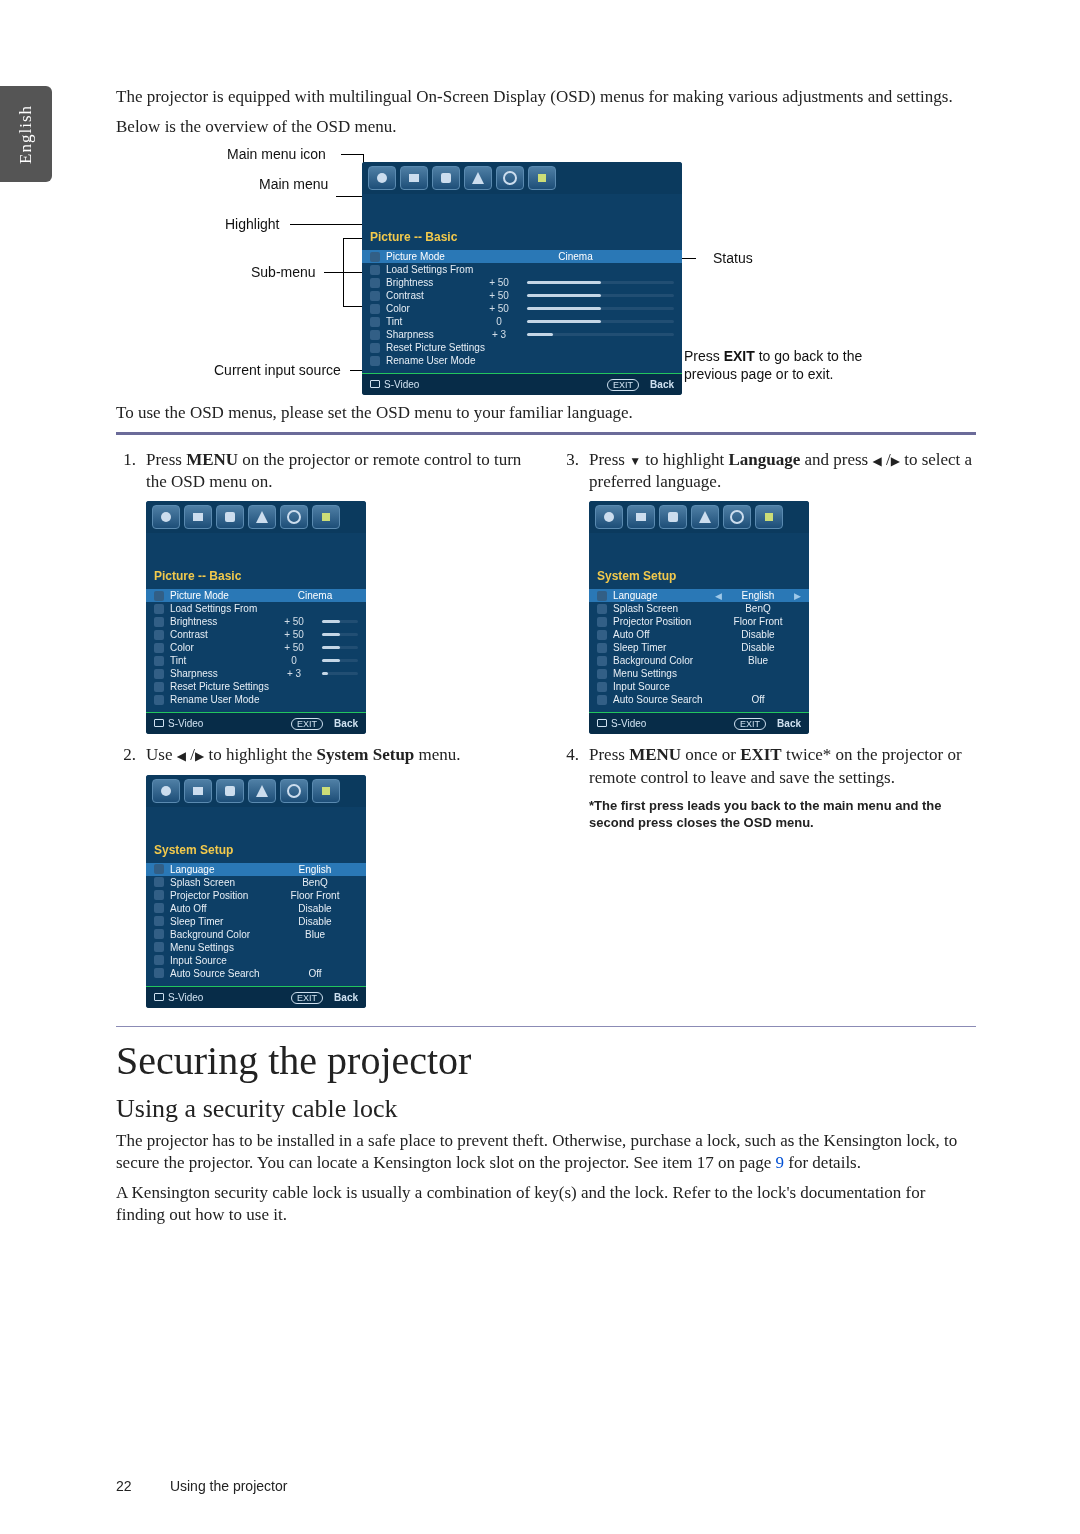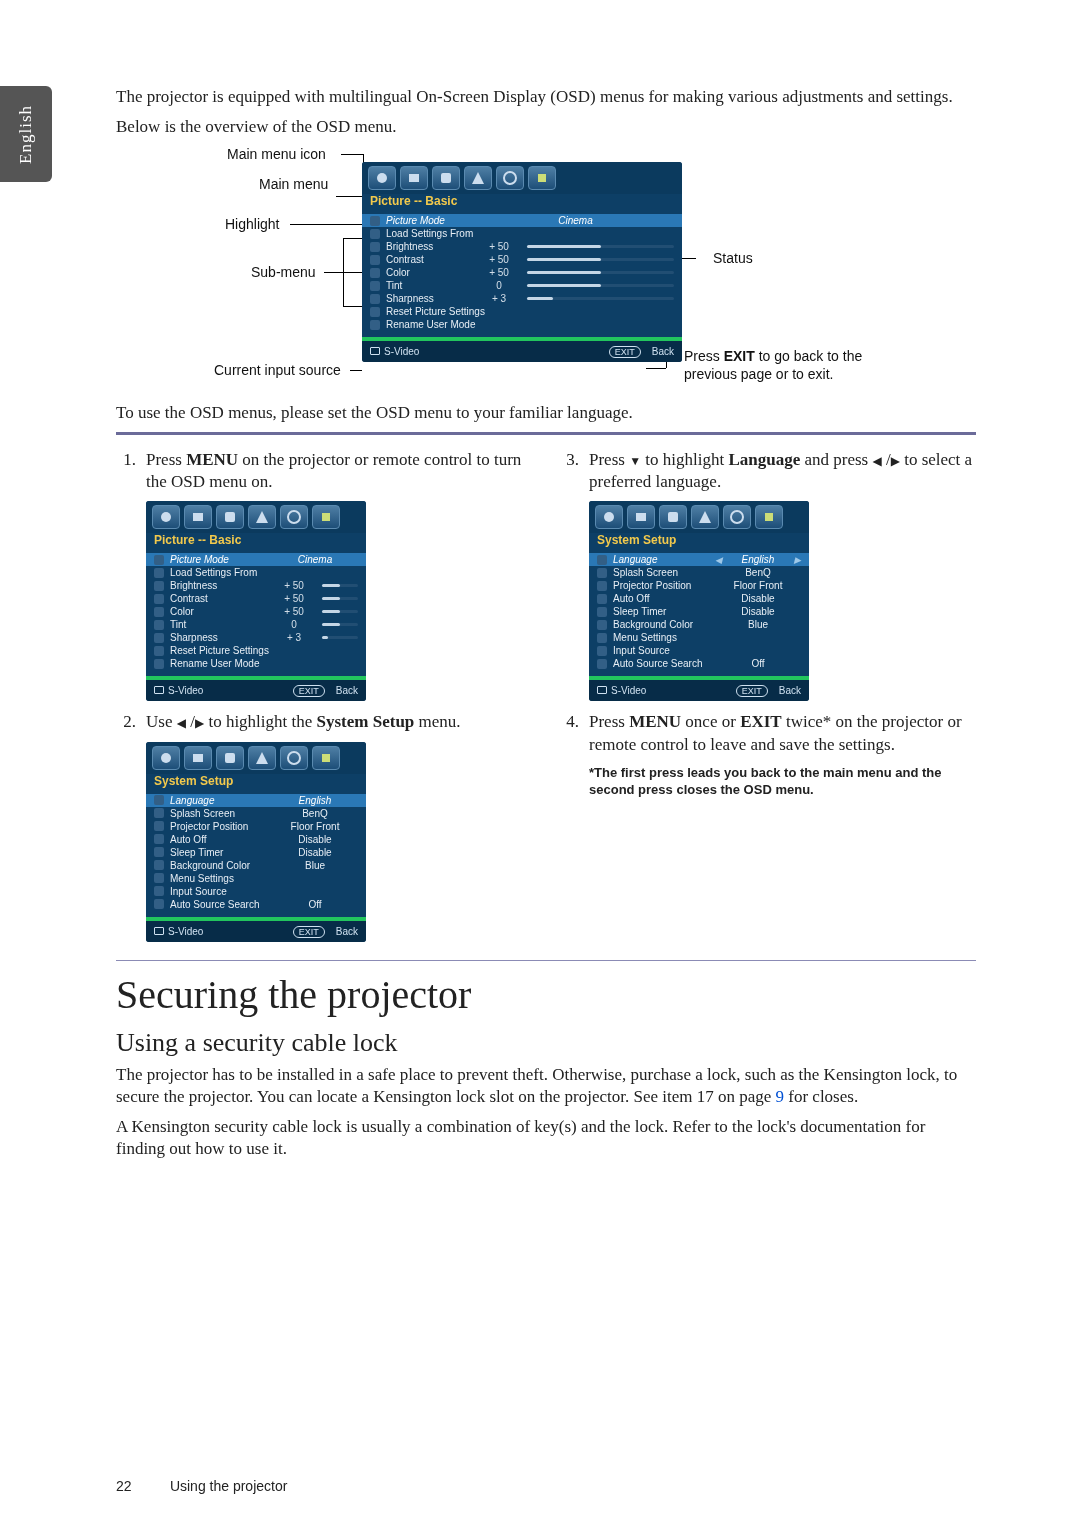--- a/index.html
+++ b/index.html
@@ -40,32 +40,32 @@
   .rule-thin { border: none; border-top: 1.5px solid #8b8bb5; margin: 8px 0 10px 0; }
   .link { color: #0050d4; }
 
   
   .overview { position: relative; margin: 8px 0 16px 0; left: 50px; }
   .osd-small { width: 220px; background: #0d3f66; border-radius: 3px; overflow: hidden; font-family: Arial, sans-serif; }
   .osd-wide-box { width: 320px; background: #0d3f66; border-radius: 3px; overflow: hidden; font-family: Arial, sans-serif; }
   .osd-tabs { display:flex; gap:4px; padding:4px 6px; background:#0b3a5e; }
   .osd-tab { width: 28px; height: 24px; background: linear-gradient(#4f7fa5,#1d4e78); border:1px solid #5a8ab0; border-radius:4px; display:flex; align-items:center; justify-content:center; }
   .osd-tab svg { width:16px; height:16px; }
-  .osd-title { color:#f2c94c; font-weight:bold; font-size:12px; padding:0 8px 6px 8px; }
+  .osd-title { color:#f2c94c; font-weight:bold; font-size:12px; padding:0 8px 6px 8px;margin-top:36px; }
   .osd-row { display:flex; align-items:center; font-size:10px; color:#e7eef5; padding:1px 8px; gap:6px; }
   .osd-row .label { flex:0 0 auto; min-width:85px; }
   .osd-row .val { flex:0 0 44px; text-align:center; opacity:.9; }
   .osd-row .bar { flex:1 1 auto; height:3px; background:#214e73; position:relative; border-radius:2px; }
   .osd-row .bar .fill { position:absolute; left:0; top:0; bottom:0; background:#c4d6e6; border-radius:2px; }
-  .osd-row.hl { background:#2a78b6; color:#fff;font-style:italic; }
+  .osd-row.hl { background:#2a78b6; color:#fff; }
   .osd-row .tri { color:#9ec8e8; font-size:9px; }
   .osd-row .ricon { width:10px; height:10px; background:#325f86; border-radius:2px; flex:0 0 10px; }
-  .osd-foot { display:flex; justify-content:space-between; font-size:10px; color:#cfe1f0; background:#072c48; padding:5px 8px; margin-top:6px; border-top:4px solid #22c55e; }
+  .osd-foot { display:flex; justify-content:space-between; font-size:10px; color:#cfe1f0; background:#072c48; padding:5px 8px; margin-top:6px; border-top:1px solid #22c55e; }
   .osd-foot .exit { border:1px solid #cfe1f0; border-radius:8px; padding:0 5px; font-size:9px; margin-right:3px; }
-  .osd-foot .back { font-weight:normal;padding-left:8px; }
+  .osd-foot .back { font-weight:bold;padding-left:8px; }
   .osd-small .osd-row .label { min-width:96px; }
   .osd-small .osd-row .rval { flex:1; text-align:center; }
 
   
   .arrow-lab { position:absolute; font-family: Liberation Sans, sans-serif; font-size:14px; color:#111; }
   .arrow-line { position:absolute; background:#000; }
   .arrow-v { width:1px; }
   .arrow-h { height:1px; }
 
   
@@ -542,21 +542,21 @@
       </ol>
       <div class="note">*The first press leads you back to the main menu and the second press closes the OSD menu.</div>
     </div>
   </div>
 
   <hr class="rule-thin">
 
   <h1>Securing the projector</h1>
   <h2>Using a security cable lock</h2>
   <p>
-    <span>The projector has to be installed in a safe place to prevent theft. Otherwise, purchase a lock, such as the Kensington lock, to secure the projector. You can locate a Kensington lock slot on the projector. See item 17 on page </span><span class="link">9</span><span> for closes.</span>
+    <span>The projector has to be installed in a safe place to prevent theft. Otherwise, purchase a lock, such as the Kensington lock, to secure the projector. You can locate a Kensington lock slot on the projector. See item 17 on page </span><span class="link">9</span><span> for details.</span>
   </p>
   <p>A Kensington security cable lock is usually a combination of key(s) and the lock. Refer to the lock's documentation for finding out how to use it.</p>
 
 </div>
 
 <div class="footer">
   <span class="pn">22</span>
   <span>Using the projector</span>
 </div>
 

